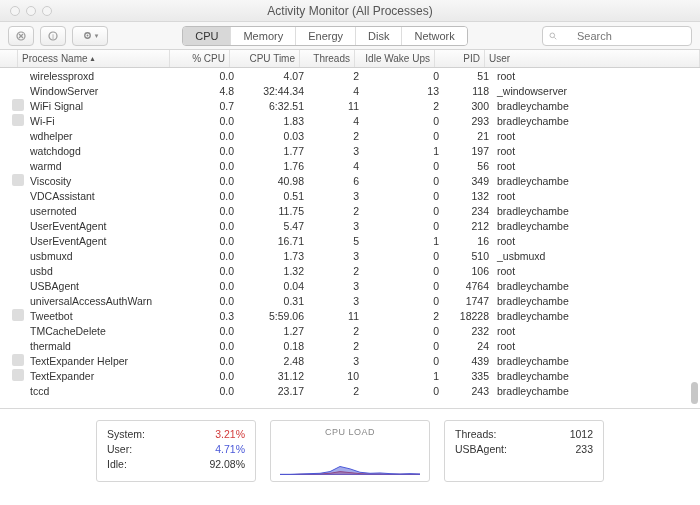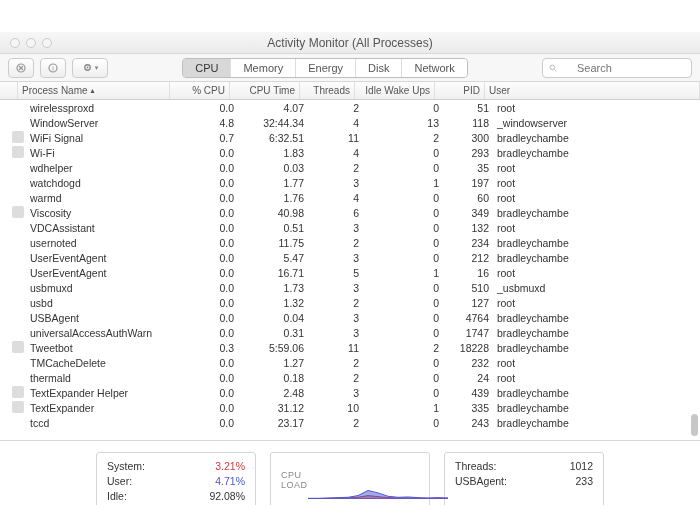--- a/index.html
+++ b/index.html
@@ -1,17 +1,17 @@
 <!DOCTYPE html>
 <html><head>
 <meta charset="utf-8">
 <style>
 * { margin: 0; padding: 0; box-sizing: border-box; font-family: -apple-system, "Helvetica Neue", Arial, sans-serif; }
 body { background: #fff; width: 700px; height: 505px; overflow: hidden; font-size: 11px; color: #333; }
-.titlebar { height: 22px; display: flex; align-items: center; position: relative; background: linear-gradient(#f7f7f7,#eaeaea); border-bottom: 1px solid #d8d8d8; margin-top: 32px; }
+.titlebar { height: 22px; display: flex; align-items: center; position: relative; background: linear-gradient(#f7f7f7,#eaeaea); border-bottom: 1px solid #d8d8d8; }
 .traffic { display: flex; gap: 6px; padding-left: 10px; }
 .dot { width: 10px; height: 10px; border-radius: 50%; border: 1px solid #ccc; background: #f5f5f5; }
 .title { position: absolute; left: 0; right: 0; text-align: center; font-size: 12px; color: #555; }
 .toolbar { height: 28px; display: flex; align-items: center; padding: 0 8px; gap: 6px; background: #f7f7f7; border-bottom: 1px solid #d6d6d6; }
 .tbtn { width: 26px; height: 20px; border: 1px solid #ccc; border-radius: 4px; background: linear-gradient(#fff,#eee); display: flex; align-items: center; justify-content: center; color: #888; font-size: 11px; }
 .seg { display: flex; border: 1px solid #bdbdbd; border-radius: 4px; overflow: hidden; margin: 0 auto; justify-content: flex-end; }
 .seg-item { padding: 3px 12px; font-size: 11px; background: #fff; color: #555; border-right: 1px solid #ddd; }
 .seg-item:last-child { border-right: none; }
 .seg-item.sel { background: #d8d8d8; color: #333; }
 .search { width: 150px; height: 20px; border: 1px solid #ccc; border-radius: 4px; background: #fff; display: flex; align-items: center; padding: 0 6px; color: #aaa; gap: 20px; }
@@ -29,21 +29,21 @@
 .tbody { height: 340px; overflow: hidden; position: relative; margin-left: 8px; }
 .row { display: flex; height: 15px; align-items: center; font-size: 10.5px; color: #333; }
 .row .c { padding: 0 4px; }
 .row .c-icon span { display:inline-block; width:12px; height:12px; border-radius:2px; background:#ddd; }
 .row .c-name { overflow:hidden; white-space:nowrap; text-overflow: clip; }
 .scrollbar { position: absolute; right: 2px; top: 0; bottom: 0; width: 7px; }
 .thumb { position: absolute; right: 0; bottom: 4px; width: 7px; height: 22px; background: #c7c7c7; border-radius: 4px; }
 .footer { display: flex; justify-content: center; gap: 14px; padding: 11px 0; border-top: 1px solid #d8d8d8; background:#fff;}
 .panel { border: 1px solid #d6d6d6; border-radius: 3px; padding: 6px 10px; font-size: 10.5px; color:#333; background:#fff;}
 .panel-row { display: flex; justify-content: space-between; gap: 18px; line-height: 15px; }
-.panel.graph { width: 160px; display:flex; flex-direction:row; align-items:center; }
+.panel.graph { width: 160px; display:flex; flex-direction:column; align-items:center; }
 .graph-title { font-size: 9px; color:#888; letter-spacing: 0.5px; margin-bottom:4px; }
 .chart { width: 140px; height: 34px; border-bottom:1px solid #eee; position:relative; }
 .sort-ind { font-size: 8px; }
 </style>
 </head>
 <body>
 
 <div class="titlebar">
   <div class="traffic">
     <div class="dot"></div>
@@ -145,41 +145,41 @@
       <div class="c c-pid">293</div>
       <div class="c c-user">bradleychambe</div>
     </div>
     <div class="row">
       <div class="c c-icon"></div>
       <div class="c c-name">wdhelper</div>
       <div class="c c-cpu">0.0</div>
       <div class="c c-time">0.03</div>
       <div class="c c-thr">2</div>
       <div class="c c-idle">0</div>
-      <div class="c c-pid">35</div>
+      <div class="c c-pid">21</div>
       <div class="c c-user">root</div>
     </div>
     <div class="row">
       <div class="c c-icon"></div>
       <div class="c c-name">watchdogd</div>
       <div class="c c-cpu">0.0</div>
       <div class="c c-time">1.77</div>
       <div class="c c-thr">3</div>
       <div class="c c-idle">1</div>
       <div class="c c-pid">197</div>
       <div class="c c-user">root</div>
     </div>
     <div class="row">
       <div class="c c-icon"></div>
       <div class="c c-name">warmd</div>
       <div class="c c-cpu">0.0</div>
       <div class="c c-time">1.76</div>
       <div class="c c-thr">4</div>
       <div class="c c-idle">0</div>
-      <div class="c c-pid">60</div>
+      <div class="c c-pid">56</div>
       <div class="c c-user">root</div>
     </div>
     <div class="row">
       <div class="c c-icon"><span></span></div>
       <div class="c c-name">Viscosity</div>
       <div class="c c-cpu">0.0</div>
       <div class="c c-time">40.98</div>
       <div class="c c-thr">6</div>
       <div class="c c-idle">0</div>
       <div class="c c-pid">349</div>
@@ -235,21 +235,21 @@
       <div class="c c-pid">510</div>
       <div class="c c-user">_usbmuxd</div>
     </div>
     <div class="row">
       <div class="c c-icon"></div>
       <div class="c c-name">usbd</div>
       <div class="c c-cpu">0.0</div>
       <div class="c c-time">1.32</div>
       <div class="c c-thr">2</div>
       <div class="c c-idle">0</div>
-      <div class="c c-pid">127</div>
+      <div class="c c-pid">106</div>
       <div class="c c-user">root</div>
     </div>
     <div class="row">
       <div class="c c-icon"></div>
       <div class="c c-name">USBAgent</div>
       <div class="c c-cpu">0.0</div>
       <div class="c c-time">0.04</div>
       <div class="c c-thr">3</div>
       <div class="c c-idle">0</div>
       <div class="c c-pid">4764</div>

